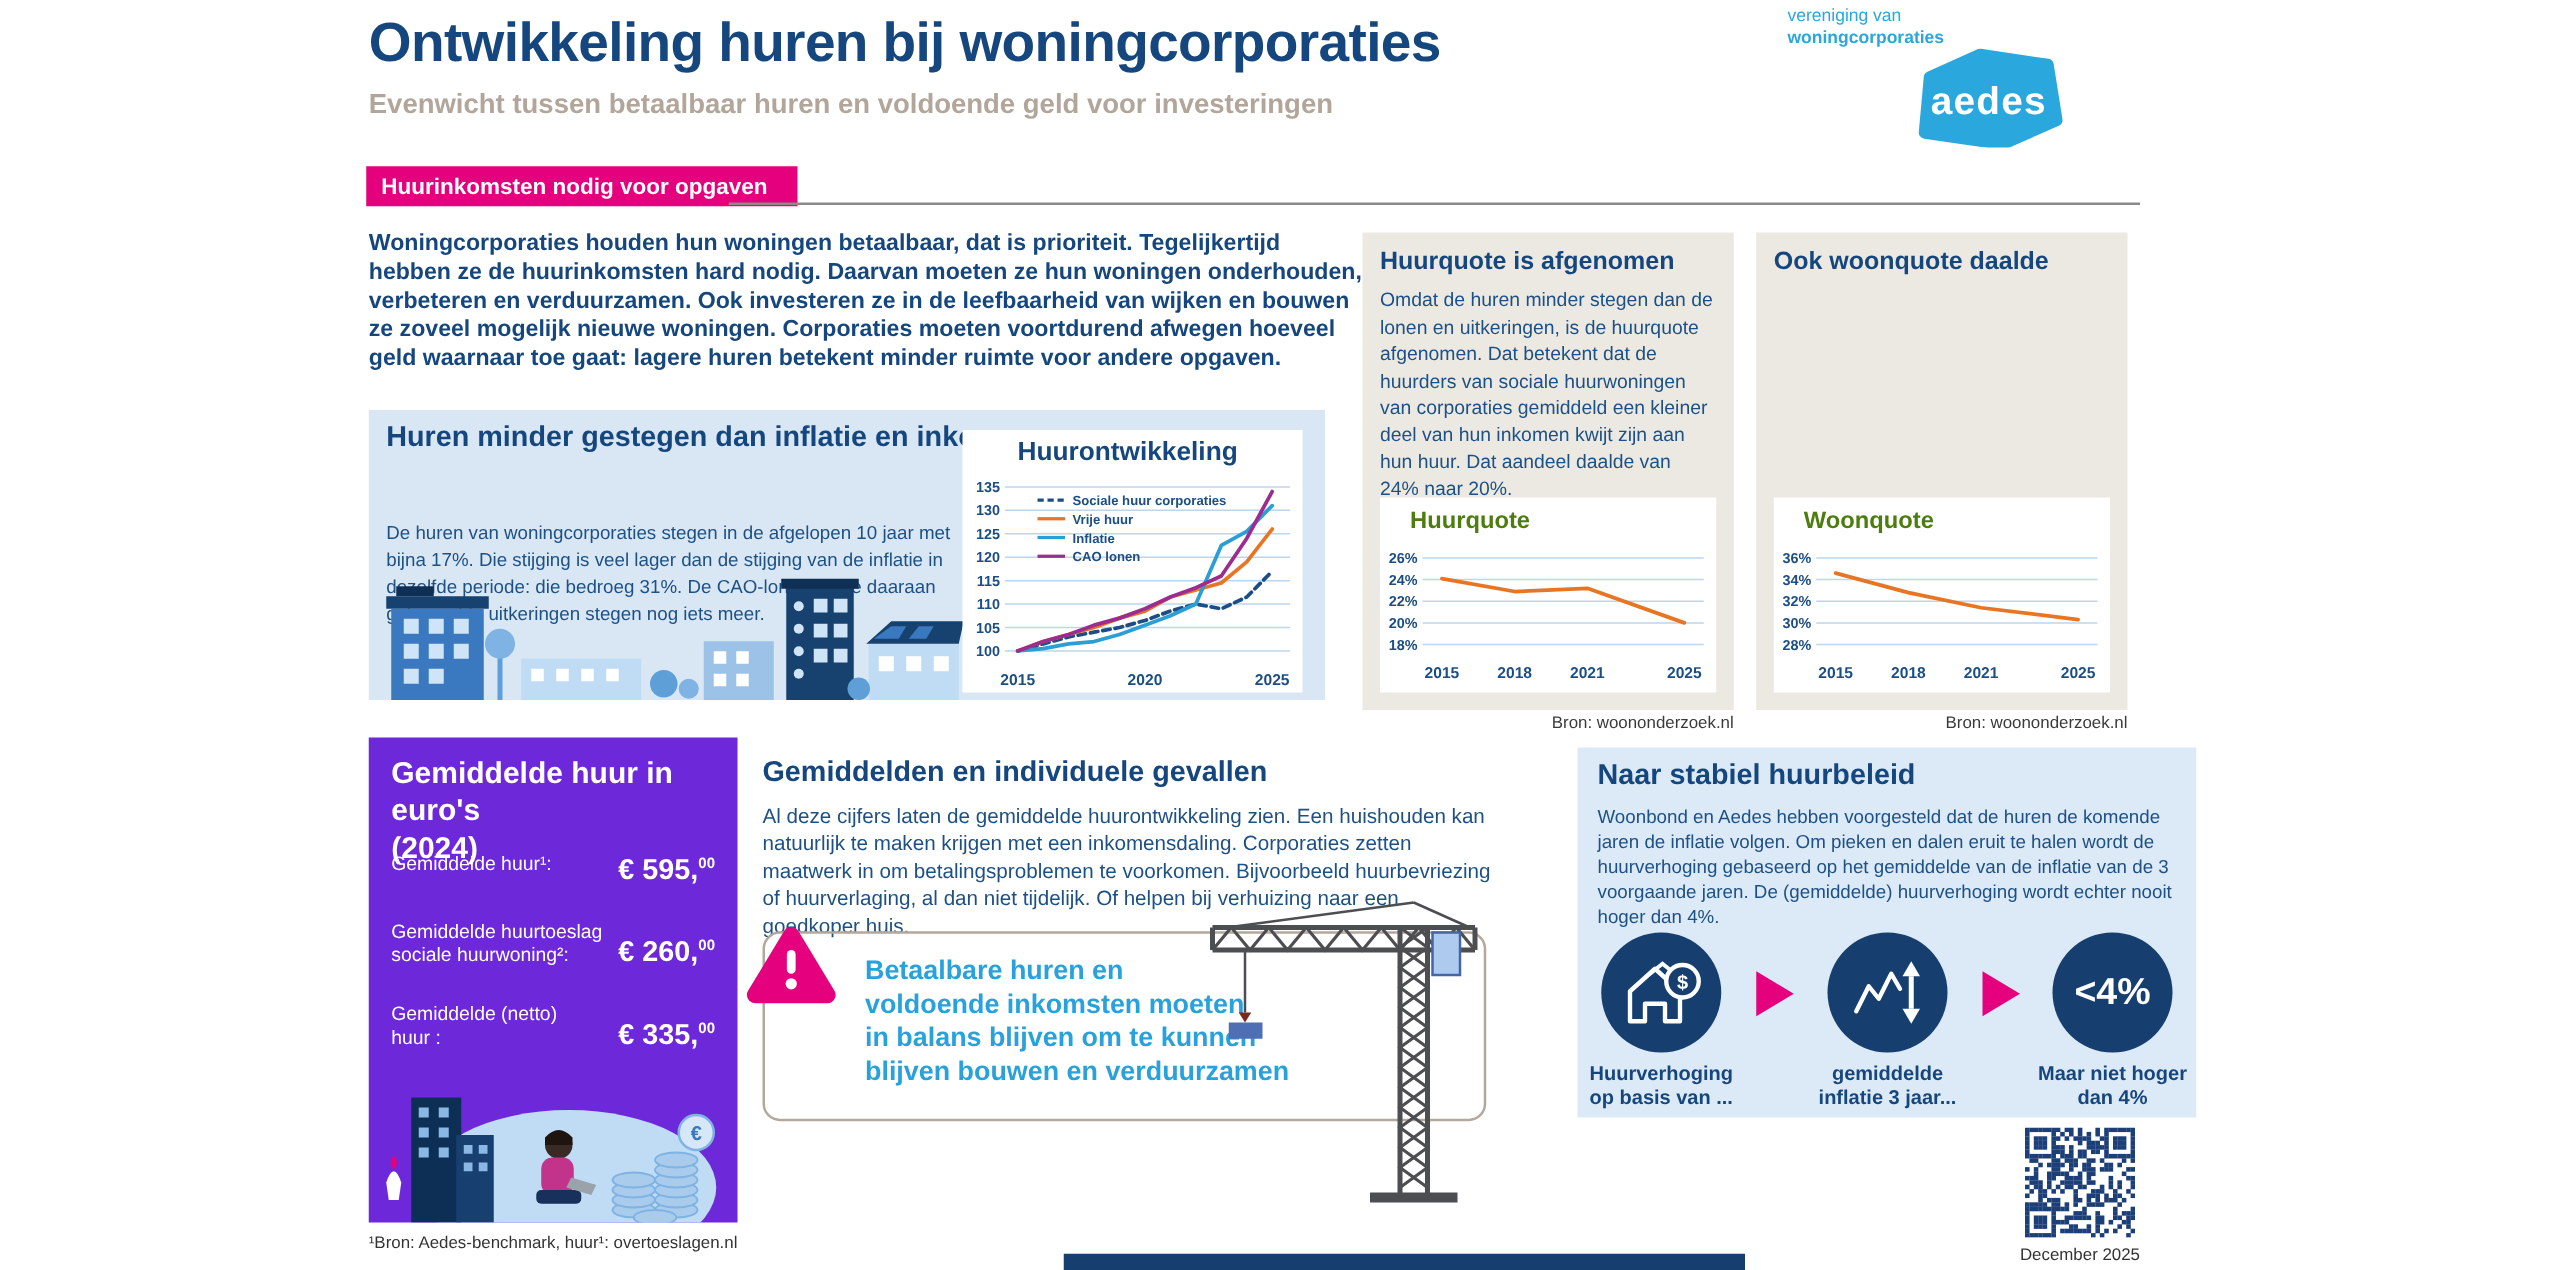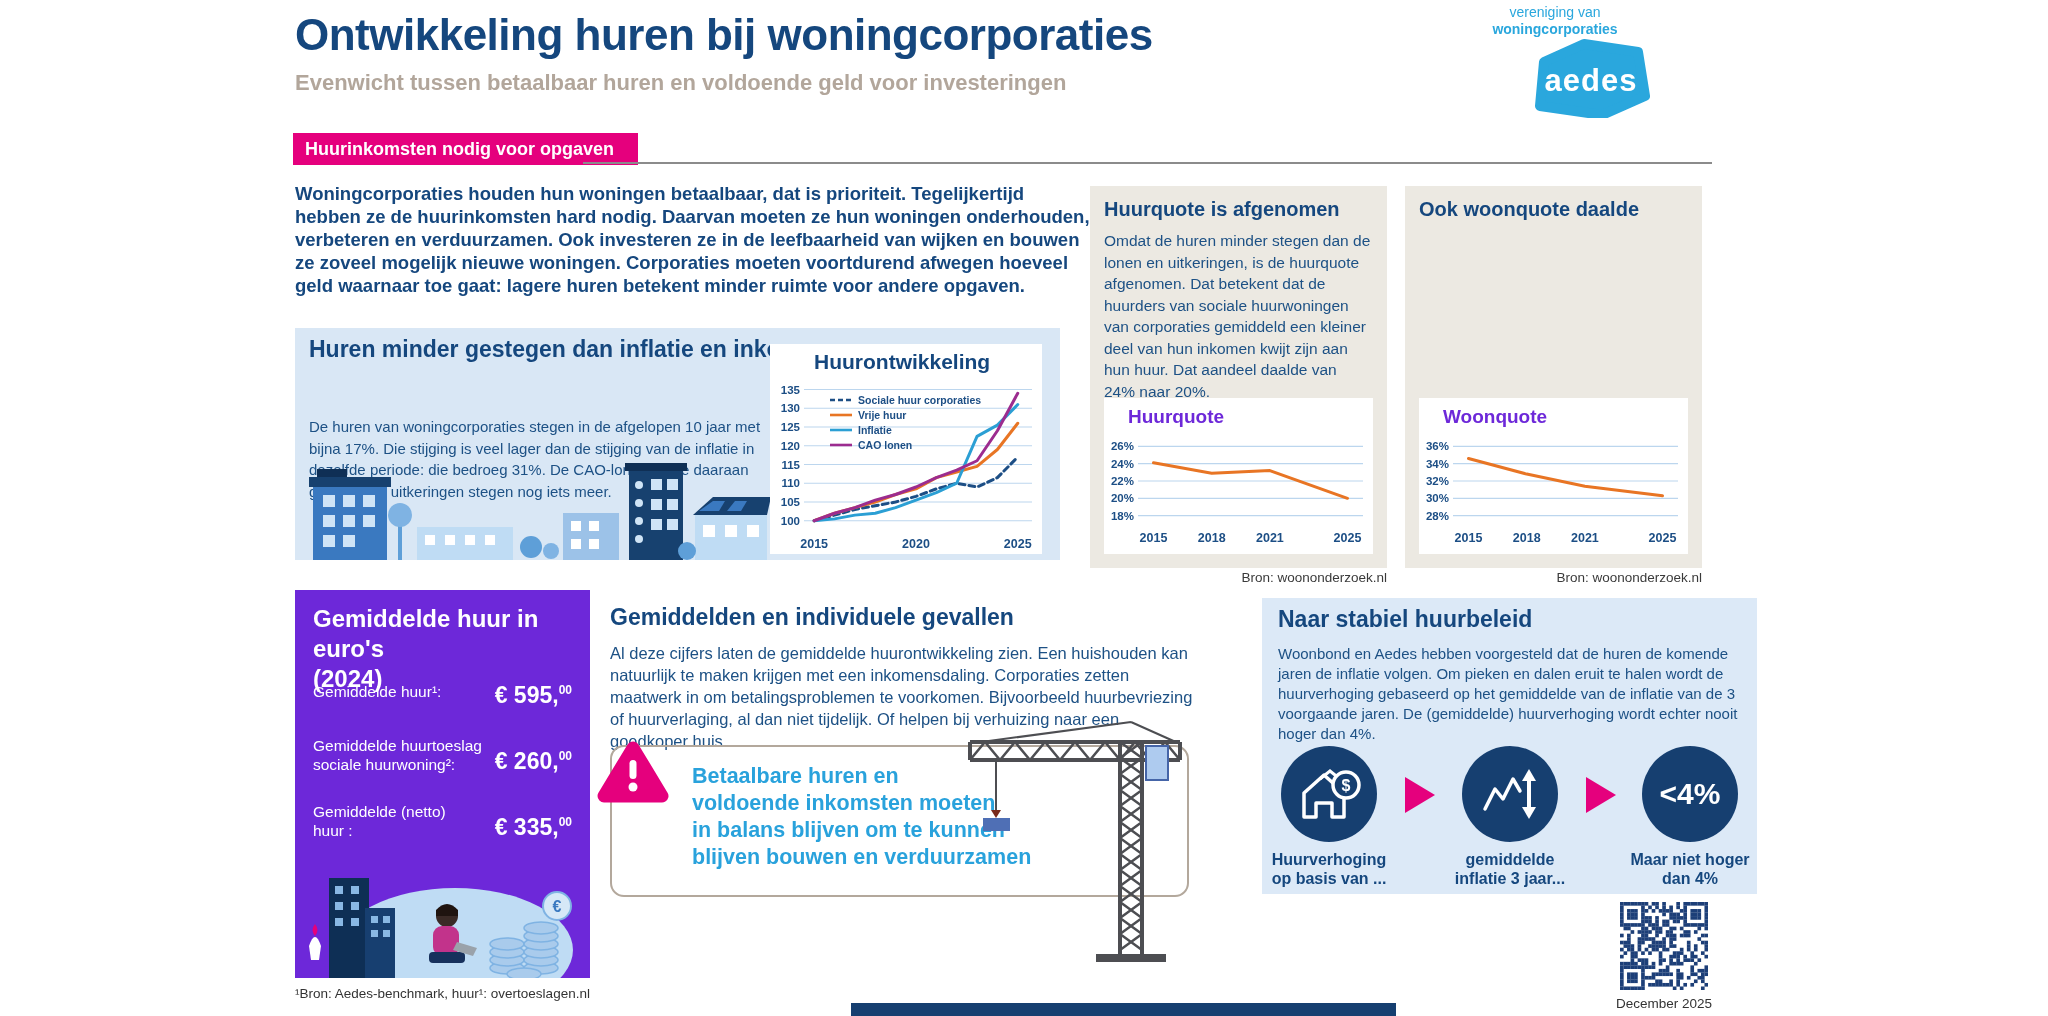--- a/index.html
+++ b/index.html
@@ -3,37 +3,37 @@
 <meta charset="utf-8">
 <style>
   html,body{margin:0;padding:0;background:#fff;}
   .page{position:relative;width:2048px;height:1016px;background:#fff;overflow:hidden;
         font-family:"Liberation Sans",sans-serif;color:#1d5185;}
   .abs{position:absolute;}
   .b{font-weight:700;}
 
   .title{left:295px;top:10px;font-size:44px;font-weight:800;color:#15477e;letter-spacing:-.5px;}
   .subtitle{left:295px;top:70px;font-size:22px;font-weight:700;color:#b2a69b;}
-  .org{left:1430px;top:4px;width:250px;text-align:center;font-size:14px;line-height:17px;color:#2aa7dd;}
+  .org{left:1430px;top:4px;width:250px;text-align:left;font-size:14px;line-height:17px;color:#2aa7dd;}
   .org .b{font-weight:700;}
   .logo-svg{left:1528px;top:38px;}
 
   .banner{left:293px;top:133px;width:345px;height:32px;background:#e5007d;color:#fff;
           font-size:18px;font-weight:700;line-height:32px;padding-left:12px;box-sizing:border-box;}
   .rule{left:583px;top:162px;width:1129px;height:2px;background:#8b8b8b;}
 
   .intro{left:295px;top:182px;width:795px;font-size:18.5px;font-weight:700;line-height:23px;color:#15477e;}
 
   .beige{background:#ece9e2;width:297px;height:382px;top:186px;}
   .bx1{left:1090px;} .bx2{left:1405px;}
   .box-title{left:14px;top:12px;font-size:20px;font-weight:800;color:#15477e;position:absolute;}
   .box-body{left:14px;top:44px;width:268px;font-size:15.5px;line-height:21.5px;color:#1d5185;position:absolute;}
   .panel{position:absolute;background:#fff;}
   .quote-panel{left:14px;top:212px;width:269px;height:156px;}
-  .panel-title{font-size:19px;font-weight:800;color:#6d28d9;padding:8px 0 0 24px;}
+  .panel-title{font-size:19px;font-weight:800;color:#4d7c0f;padding:8px 0 0 24px;}
   .bron{top:570px;width:297px;text-align:right;font-size:13.5px;color:#3a3a3a;}
 
   .bluebox{left:295px;top:328px;width:765px;height:232px;background:#d9e7f5;}
   .bluebox h2{position:absolute;left:14px;top:8px;margin:0;font-size:23px;font-weight:800;color:#15477e;}
   .bluebox .body{position:absolute;left:14px;top:46px;width:455px;font-size:15px;line-height:21.5px;color:#1d5185;margin-top:42px;}
   .city{position:absolute;left:0;bottom:0;}
   .ho-panel{left:475px;top:16px;width:272px;height:210px;}
   .ho-title{font-size:21px;font-weight:800;color:#15477e;padding:6px 0 0 44px;}
 
   .navybox{left:295px;top:590px;width:295px;height:388px;background:#6d28d9;color:#fff;}

